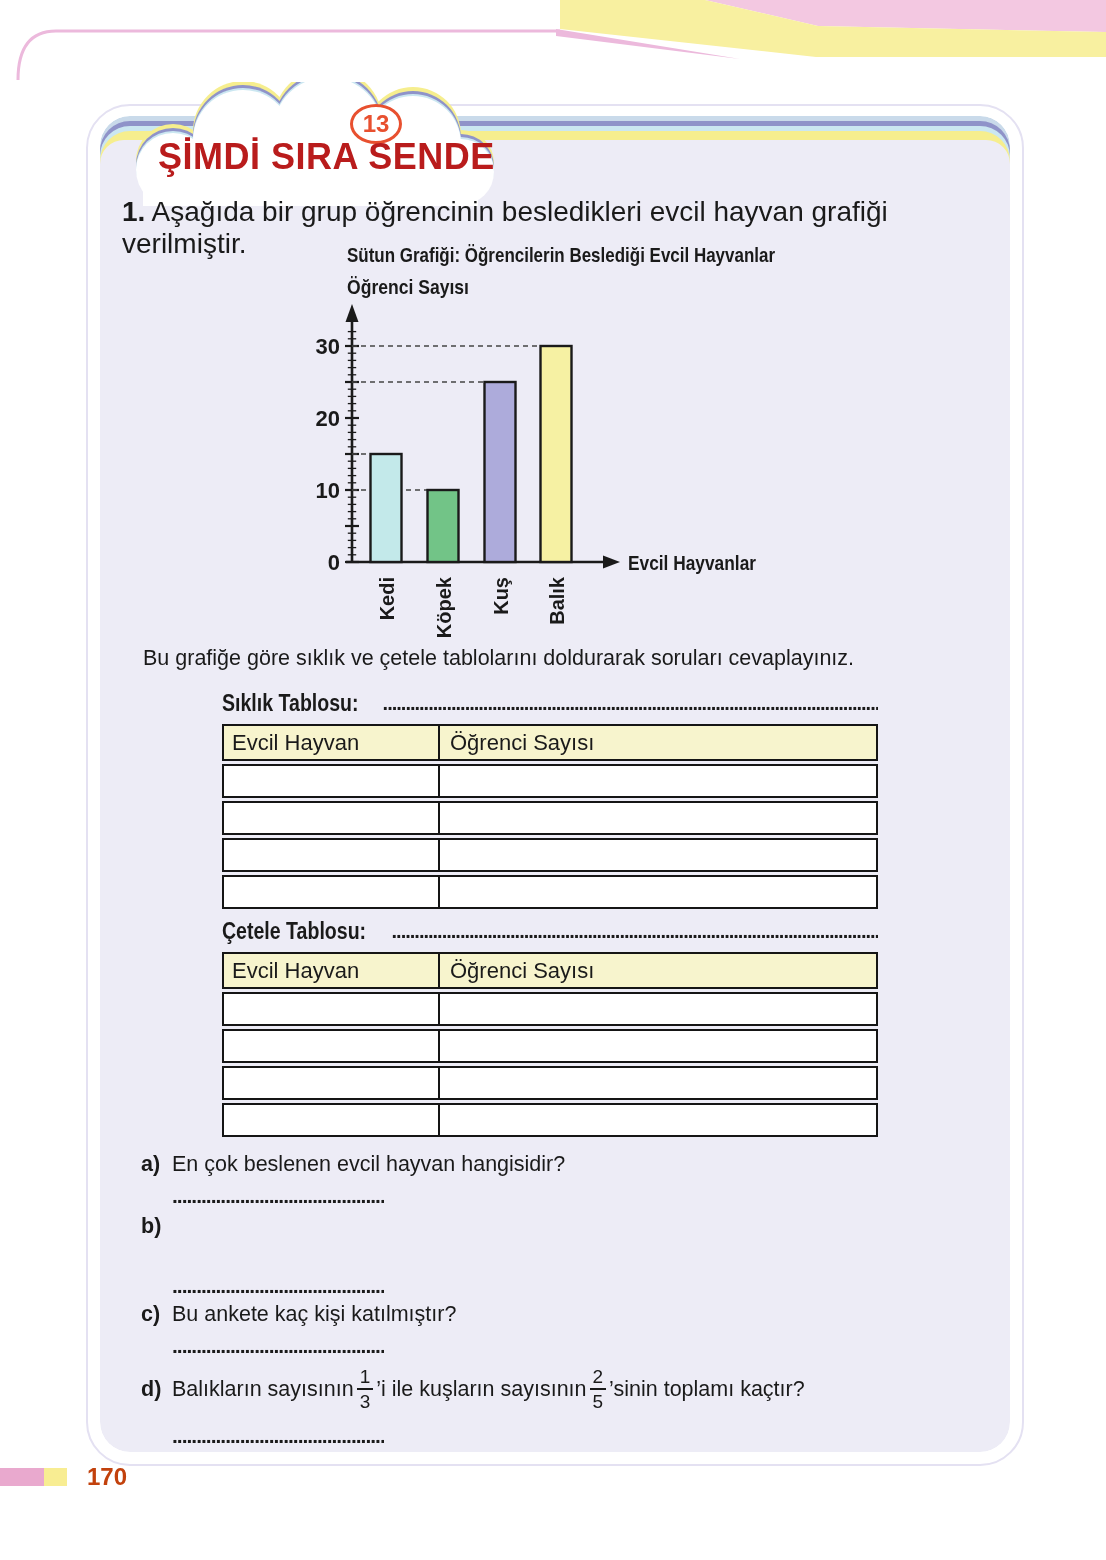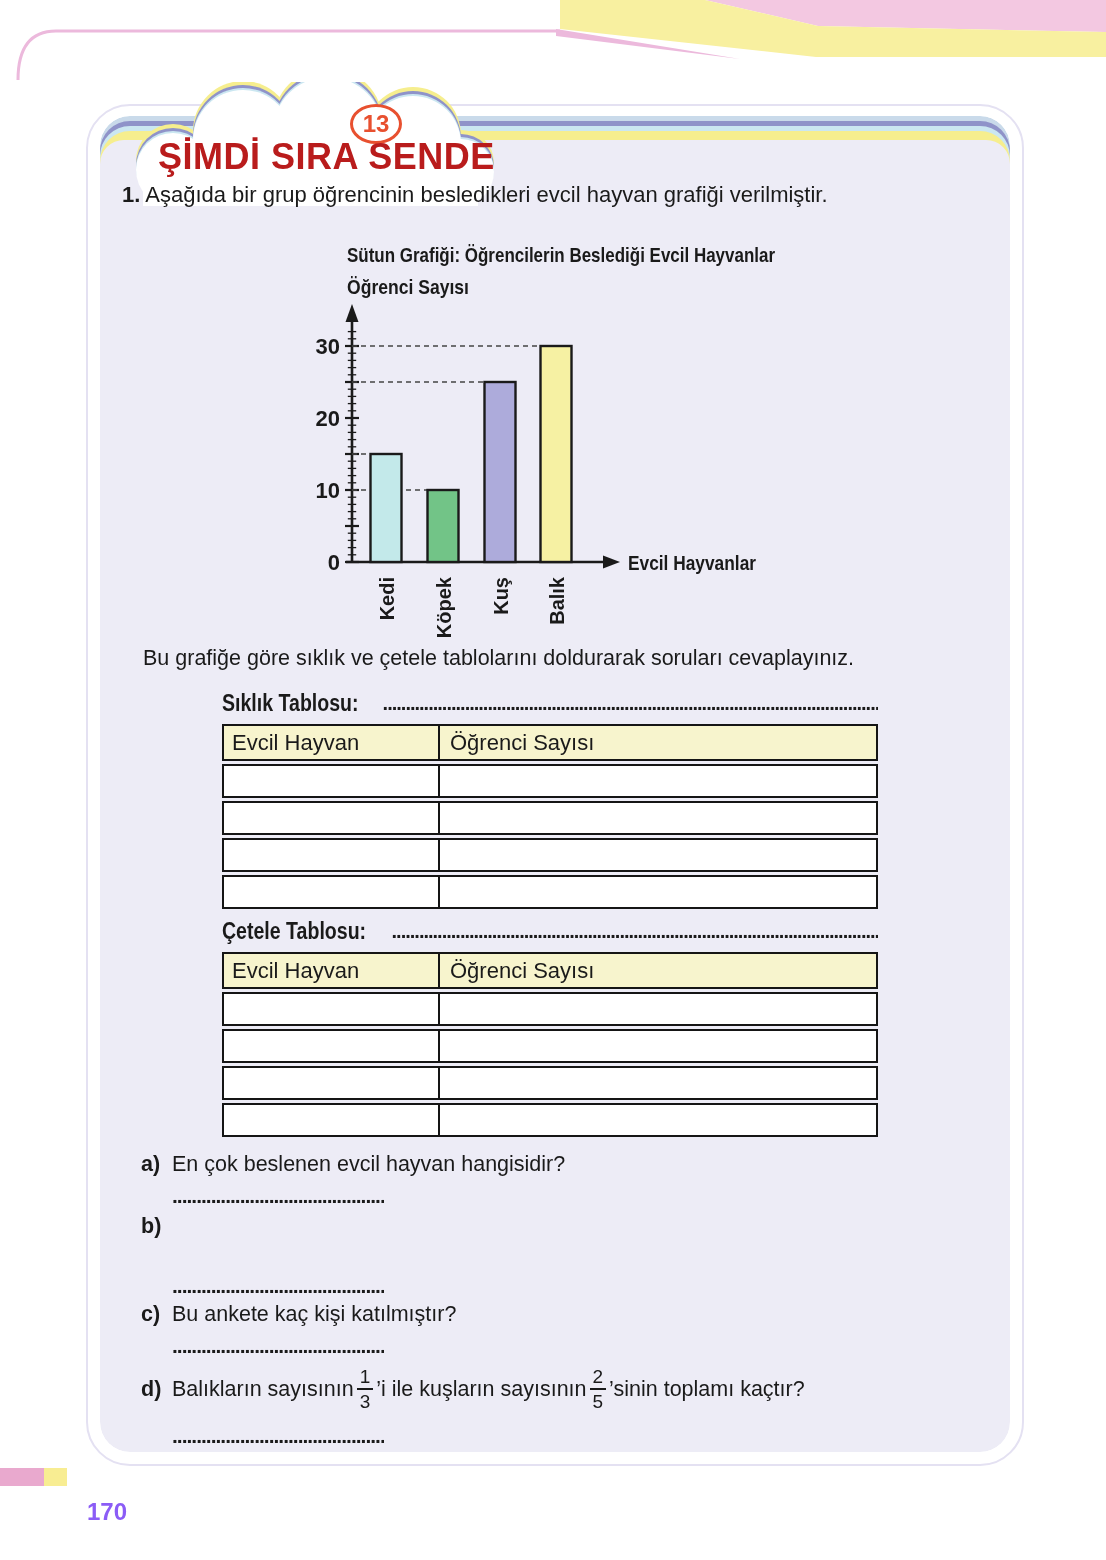--- a/index.html
+++ b/index.html
@@ -22,21 +22,21 @@
   .panel-body { position:absolute; left:0; top:24px; width:100%; height:1312px;
     background:#edecf6; border-radius:24px 24px 30px 30px; }
 
   .cloud-svg { left:128px; top:82px; width:366px; height:124px; }
   .badge { left:350px; top:104px; width:52px; height:40px; border:3px solid #e8502f;
     border-radius:50%; background:#fff; color:#e8502f; font-weight:bold; font-size:24px;
     text-align:center; line-height:34px; z-index:6; }
   .banner-title { left:158px; top:136px; z-index:6; color:#b91c1c; font-weight:bold;
     font-size:36px; letter-spacing:.5px; }
 
-  .q1 { left:122px; top:182px; font-size:22px; width:860px; }
+  .q1 { left:122px; top:196px; font-size:28px; width:860px; }
   .bold { font-weight:bold; }
 
   .intro { left:143px; top:646px; font-size:21.5px; width:860px; }
 
   .cond { display:inline-block; transform:scaleX(.85); transform-origin:0 60%;
     font-weight:bold; font-size:23px; white-space:nowrap; }
   .ttl-row { width:656px; display:flex; overflow:hidden; white-space:nowrap; align-items:center; }
   .ttl-dots { flex:1; overflow:hidden; font-weight:bold; font-size:20px; letter-spacing:-1px; }
 
   .ftable { width:656px; }
@@ -52,21 +52,21 @@
     overflow:hidden; white-space:nowrap; }
 
   .frac { display:inline-flex; flex-direction:column; align-items:center;
     line-height:1; margin:0 3px; vertical-align:middle; }
   .frac .num { font-size:19px; padding:0 3px 2px; }
   .frac .den { font-size:19px; padding:2px 3px 0; border-top:2px solid #1a1a1a; }
   .qd-row { display:flex; align-items:center; font-size:21.5px; }
 
   .foot-pink { left:0; top:1468px; width:44px; height:18px; background:#e9a9ce; }
   .foot-yellow { left:44px; top:1468px; width:23px; height:18px; background:#f8ed92; }
-  .page-num { left:87px; top:1498px; color:#8b5cf6; font-weight:bold; font-size:24px; }
+  .page-num { left:87px; top:1463px; color:#c2410c; font-weight:bold; font-size:24px; }
 
   #chart-svg { left:290px; top:240px; width:500px; height:400px; }
   #chart-svg text { font-family:"Liberation Sans", sans-serif; fill:#1a1a1a; }
 </style>
 </head>
 <body>
 
 <div class="stage">
 
   <svg class="abs" style="left:0;top:0;width:1106px;height:110px" viewBox="0 0 1106 110">

